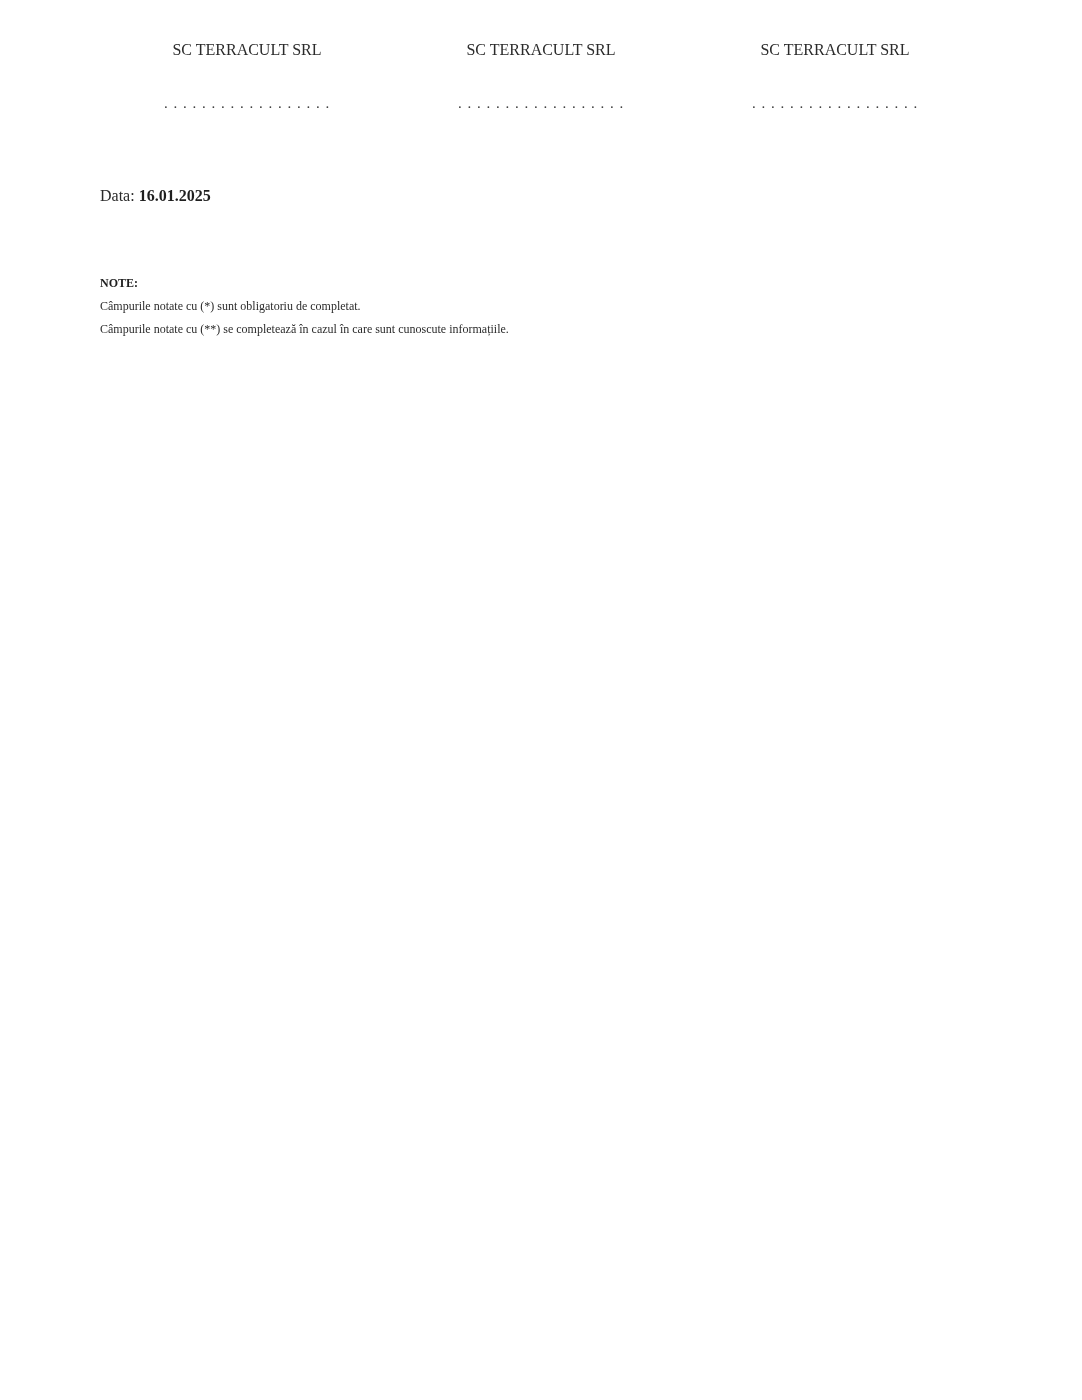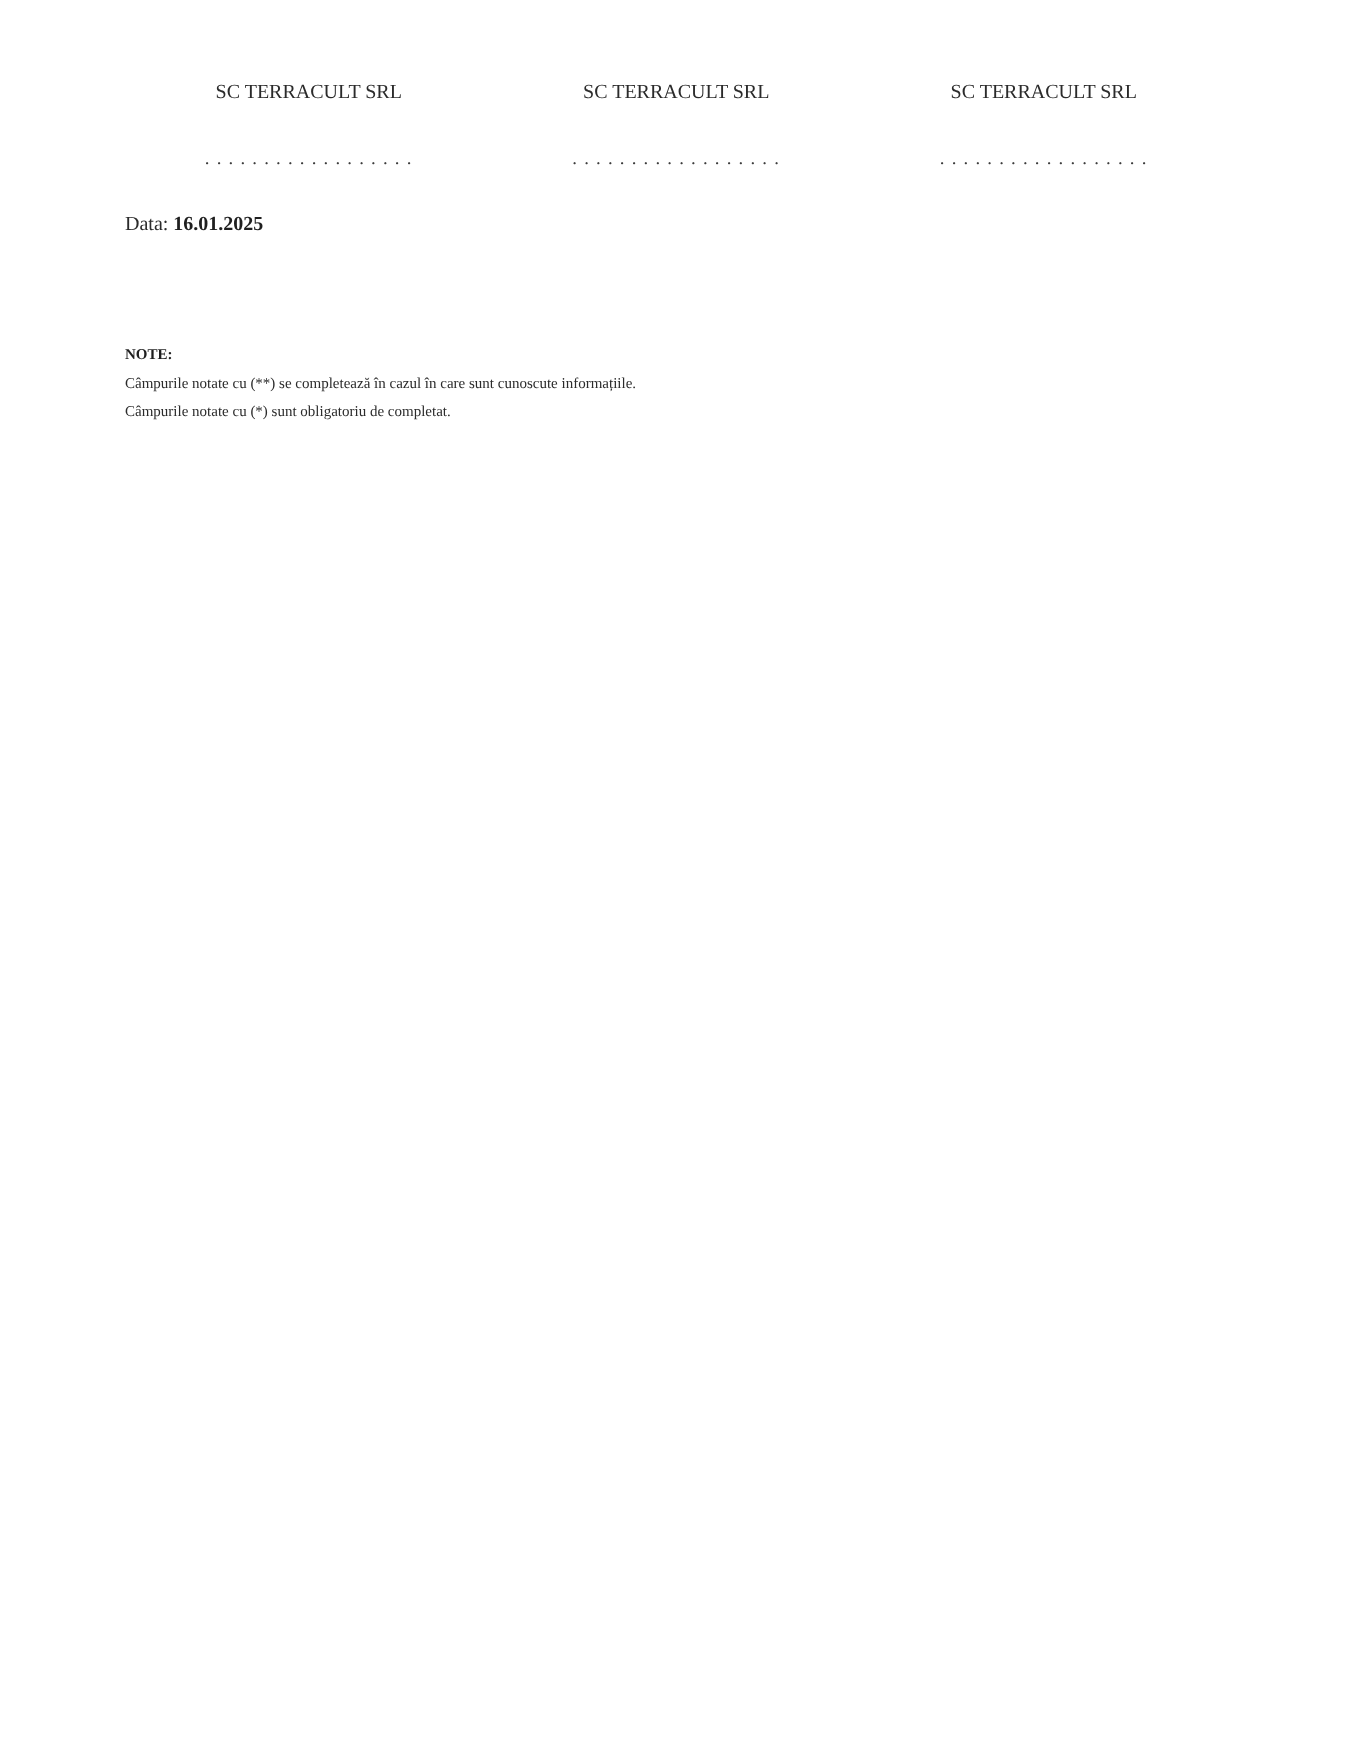--- a/index.html
+++ b/index.html
@@ -12,21 +12,21 @@
     width: 1082px;
     height: 1400px;
     background: #ffffff;
     font-family: "Liberation Serif", "DejaVu Serif", serif;
     color: #1a1a1a;
     overflow: hidden;
   }
   .sig-row {
     position: absolute;
     left: 100px;
-    top: 64px;
+    top: 40px;
     width: 882px;
     display: flex;
   }
   .sig-col {
     width: 294px;
     text-align: center;
   }
   .company {
     font-size: 16px;
     line-height: 19px;
@@ -37,21 +37,21 @@
     margin-top: 37px;
     font-size: 15px;
     line-height: 15px;
     letter-spacing: 1px;
     color: #3c3c3c;
     white-space: nowrap;
   }
   .date-line {
     position: absolute;
     left: 100px;
-    top: 170px;
+    top: 186px;
     font-size: 16px;
     line-height: 19px;
     color: #2b2b2b;
   }
   .date-line .value {
     font-weight: bold;
     color: #1f1f1f;
   }
   .notes {
     position: absolute;
@@ -86,17 +86,17 @@
     </div>
   </div>
 
   <div class="date-line">
     <span>Data:</span>
     <span class="value">16.01.2025</span>
   </div>
 
   <div class="notes">
     <div class="title">NOTE:</div>
+    <div>Câmpurile notate cu (*) sunt obligatoriu de completat.</div>
     <div>Câmpurile notate cu (**) se completează în cazul în care sunt cunoscute informațiile.</div>
-    <div>Câmpurile notate cu (*) sunt obligatoriu de completat.</div>
   </div>
 
 </div>
 
 </body></html>

